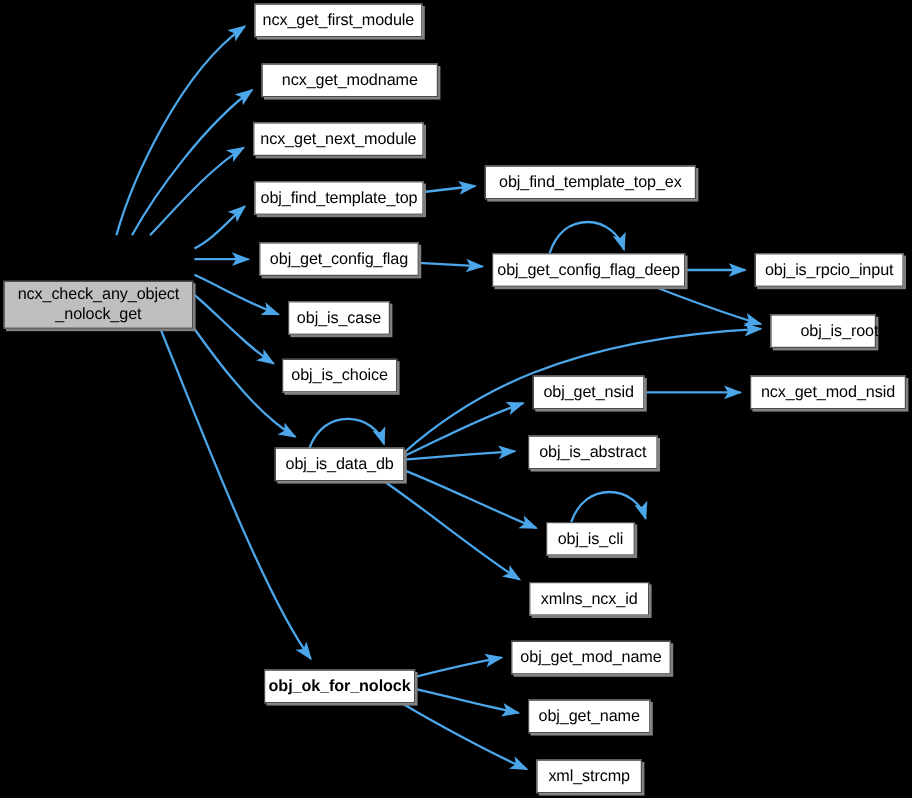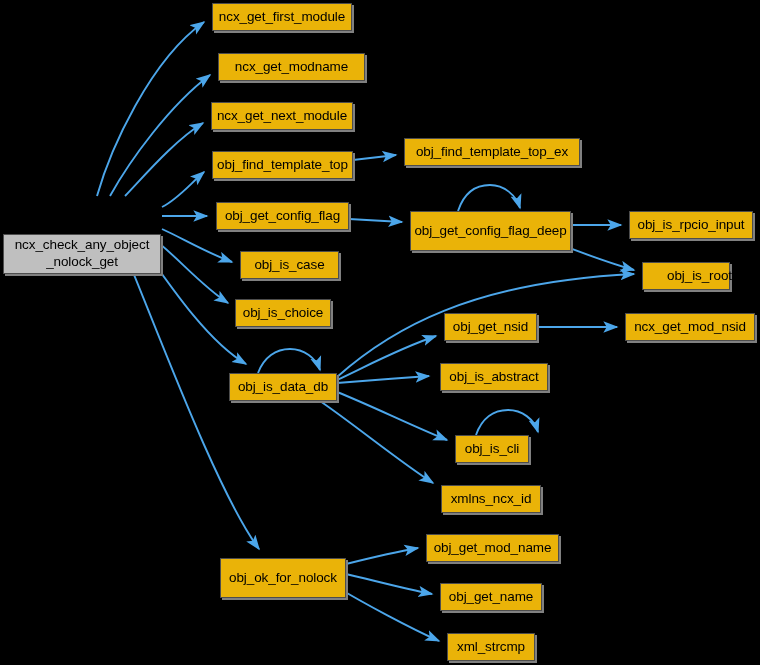--- a/index.html
+++ b/index.html
@@ -8,21 +8,21 @@
     position:relative;
     width:760px;height:665px;
     background:#000;
     font-family:"Liberation Sans","DejaVu Sans",sans-serif;
     overflow:hidden;
   }
   #edges{position:absolute;left:0;top:0;width:760px;height:665px;}
   .node{
     position:absolute;
     box-sizing:border-box;
-    background:#eab308;
+    background:#ffffff;
     border:1px solid #4d4d4d;
     box-shadow:2px 2px 0 0 #808080;
     color:#000000;
     font-size:13.5px;
     line-height:1.12;
     display:flex;
     align-items:center;
     justify-content:center;
     text-align:center;
     white-space:nowrap;
@@ -78,30 +78,30 @@
 
   <div id="node-layer">
       <div class="node root" style="left: 3px; top: 196px; width: 158px; height: 40px; margin-top: 38px;">ncx_check_any_object
 _nolock_get</div>
       <div class="node" style="left: 212px; top: 3px; width: 140px; height: 28px;">ncx_get_first_module</div>
       <div class="node" style="left: 218px; top: 53px; width: 147px; height: 28px;">ncx_get_modname</div>
       <div class="node" style="left: 211px; top: 102px; width: 142px; height: 28px;">ncx_get_next_module</div>
       <div class="node" style="left: 212px; top: 151px; width: 141px; height: 28px;">obj_find_template_top</div>
       <div class="node" style="left: 404px; top: 138px; width: 176px; height: 28px;">obj_find_template_top_ex</div>
       <div class="node" style="left: 216px; top: 202px; width: 133px; height: 28px;">obj_get_config_flag</div>
-      <div class="node" style="left: 410px; top: 211px; width: 161px; height: 40px;">obj_get_config_flag_deep</div>
+      <div class="node" style="left: 410px; top: 211px; width: 161px; height: 28px;">obj_get_config_flag_deep</div>
       <div class="node" style="left: 629px; top: 211px; width: 124px; height: 28px;">obj_is_rpcio_input</div>
       <div class="node" style="left: 642px; top: 262px; width: 88px; height: 28px; padding-left: 27px;">obj_is_root</div>
-      <div class="node" style="left: 240px; top: 251px; width: 99px; height: 28px;">obj_is_case</div>
+      <div class="node" style="left: 240px; top: 251px; width: 85px; height: 28px;">obj_is_case</div>
       <div class="node" style="left: 235px; top: 299px; width: 96px; height: 28px;">obj_is_choice</div>
       <div class="node" style="left: 444px; top: 313px; width: 93px; height: 28px;">obj_get_nsid</div>
       <div class="node" style="left: 625px; top: 313px; width: 130px; height: 28px;">ncx_get_mod_nsid</div>
       <div class="node" style="left: 440px; top: 363px; width: 108px; height: 28px;">obj_is_abstract</div>
       <div class="node" style="left: 229px; top: 373px; width: 108px; height: 28px;">obj_is_data_db</div>
       <div class="node" style="left: 455px; top: 435px; width: 74px; height: 28px;">obj_is_cli</div>
       <div class="node" style="left: 441px; top: 485px; width: 100px; height: 28px;">xmlns_ncx_id</div>
-      <div class="node" style="left: 220px; top: 558px; width: 126px; height: 40px;">obj_ok_for_nolock</div>
+      <div class="node" style="left: 220px; top: 558px; width: 126px; height: 28px; font-weight: bold;">obj_ok_for_nolock</div>
       <div class="node" style="left: 426px; top: 534px; width: 133px; height: 28px;">obj_get_mod_name</div>
       <div class="node" style="left: 440px; top: 583px; width: 102px; height: 28px;">obj_get_name</div>
       <div class="node" style="left: 447px; top: 633px; width: 88px; height: 28px;">xml_strcmp</div>
     </div>
 
 </div>
 
 </body></html>

